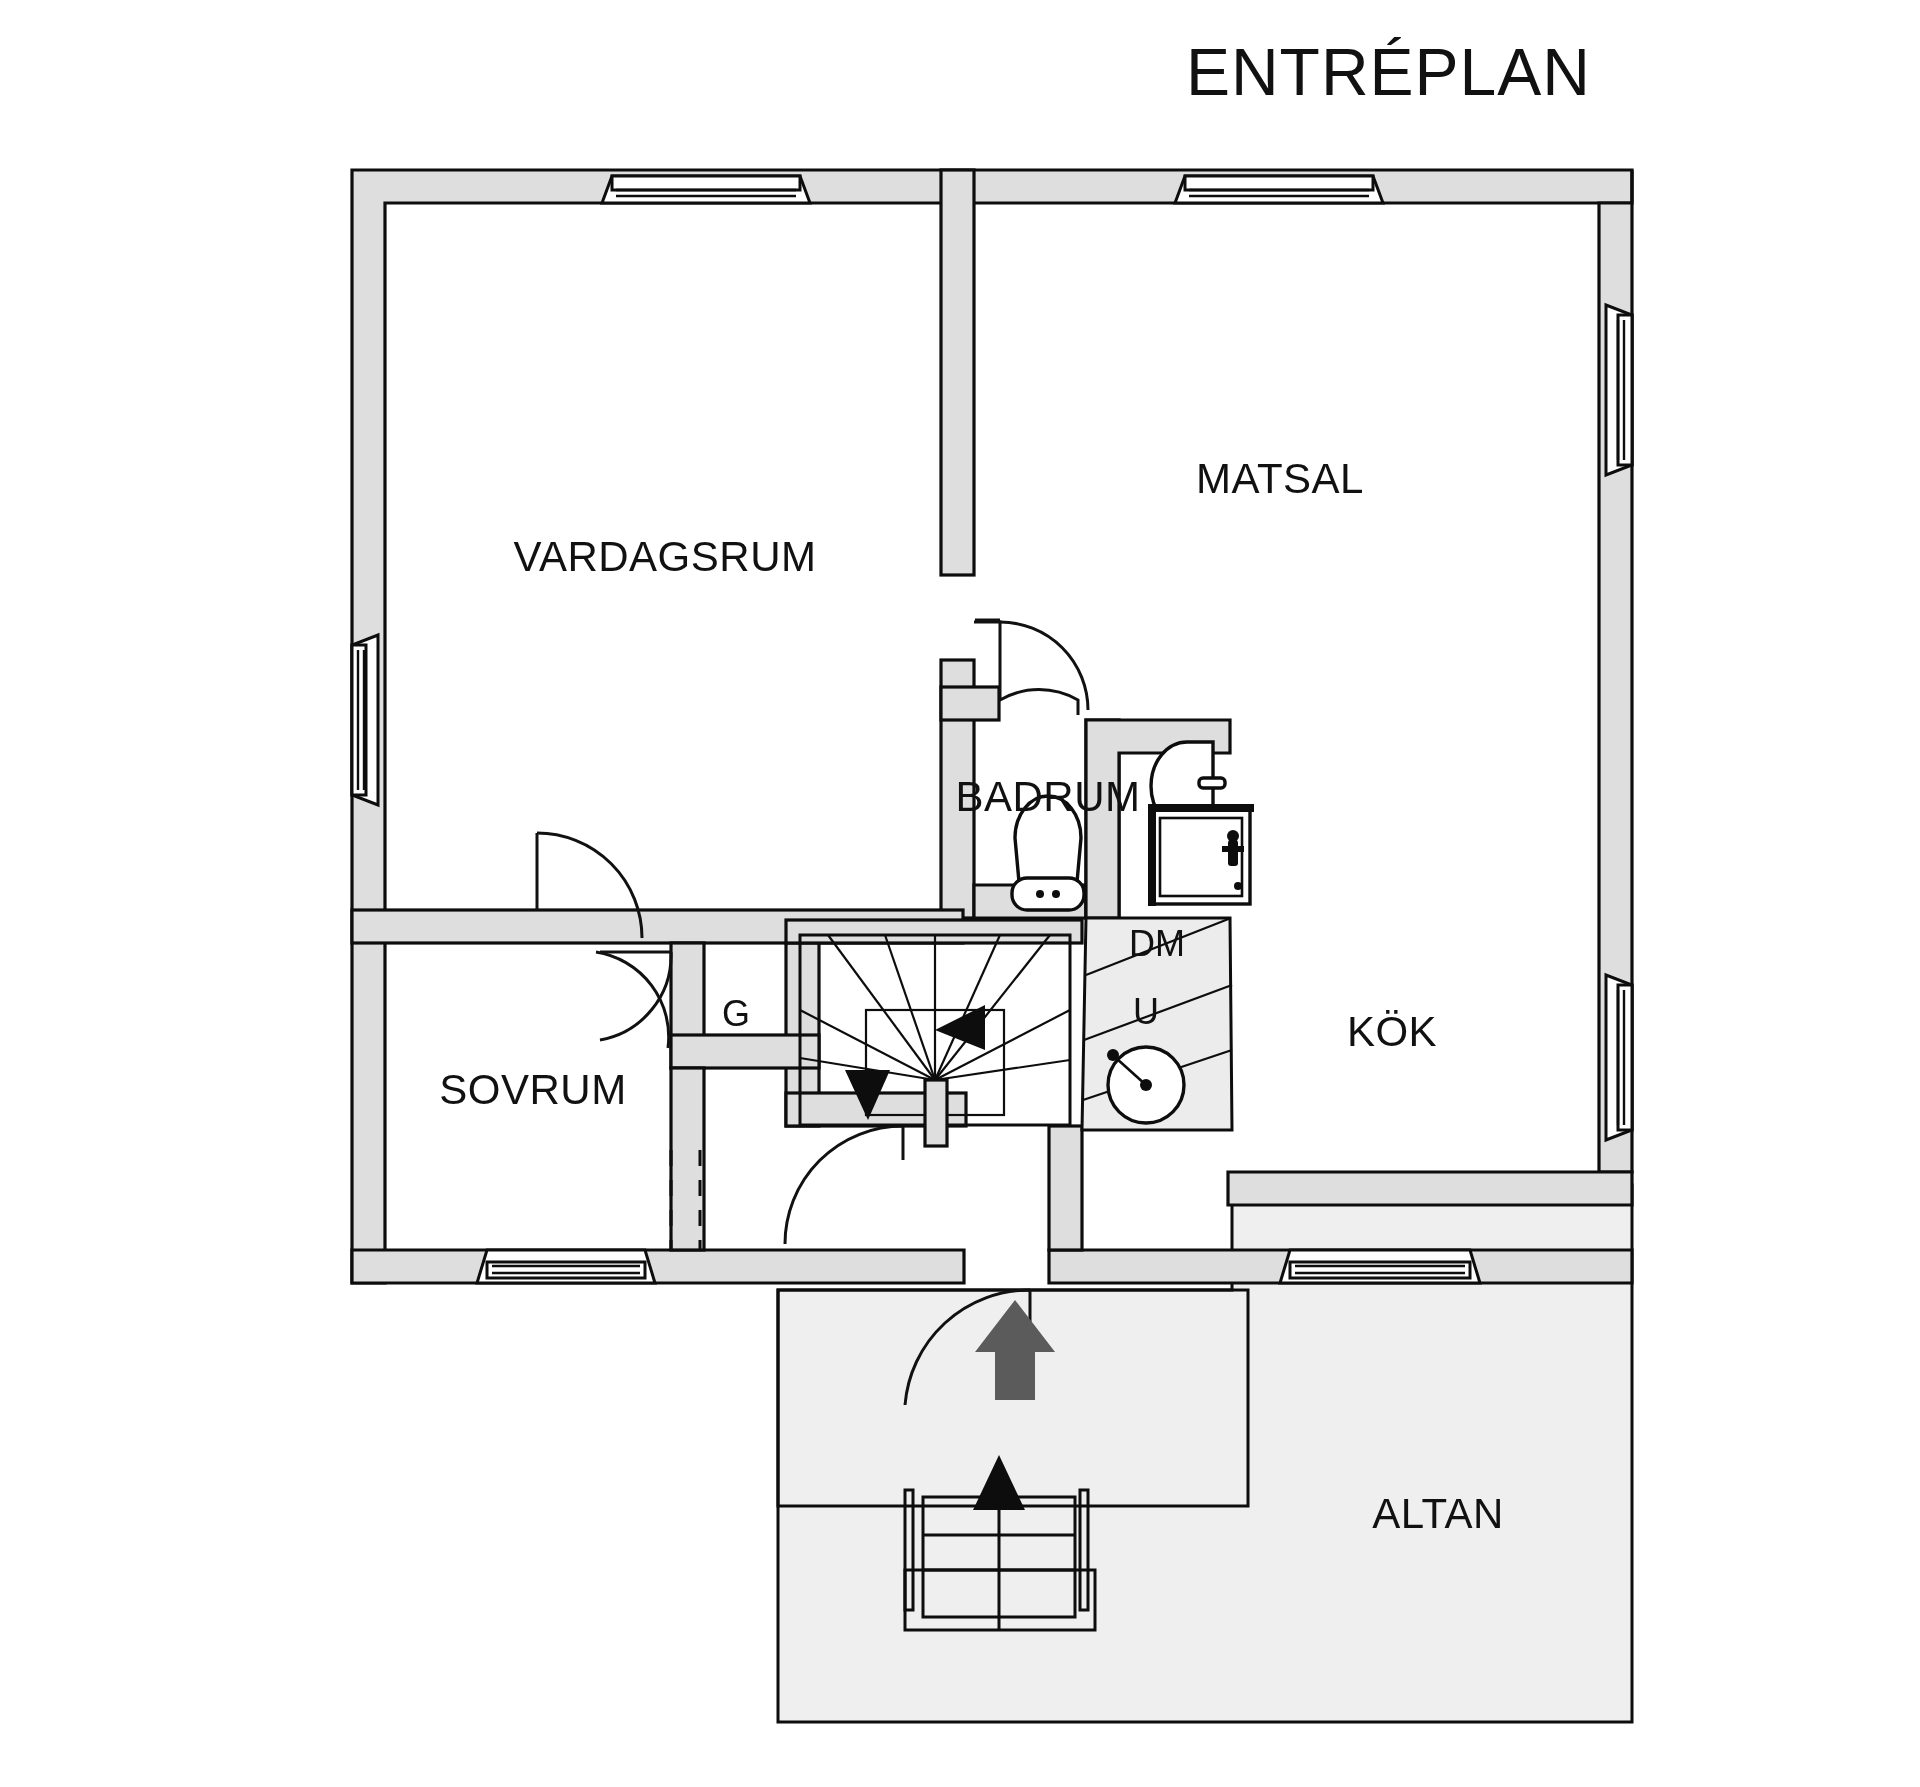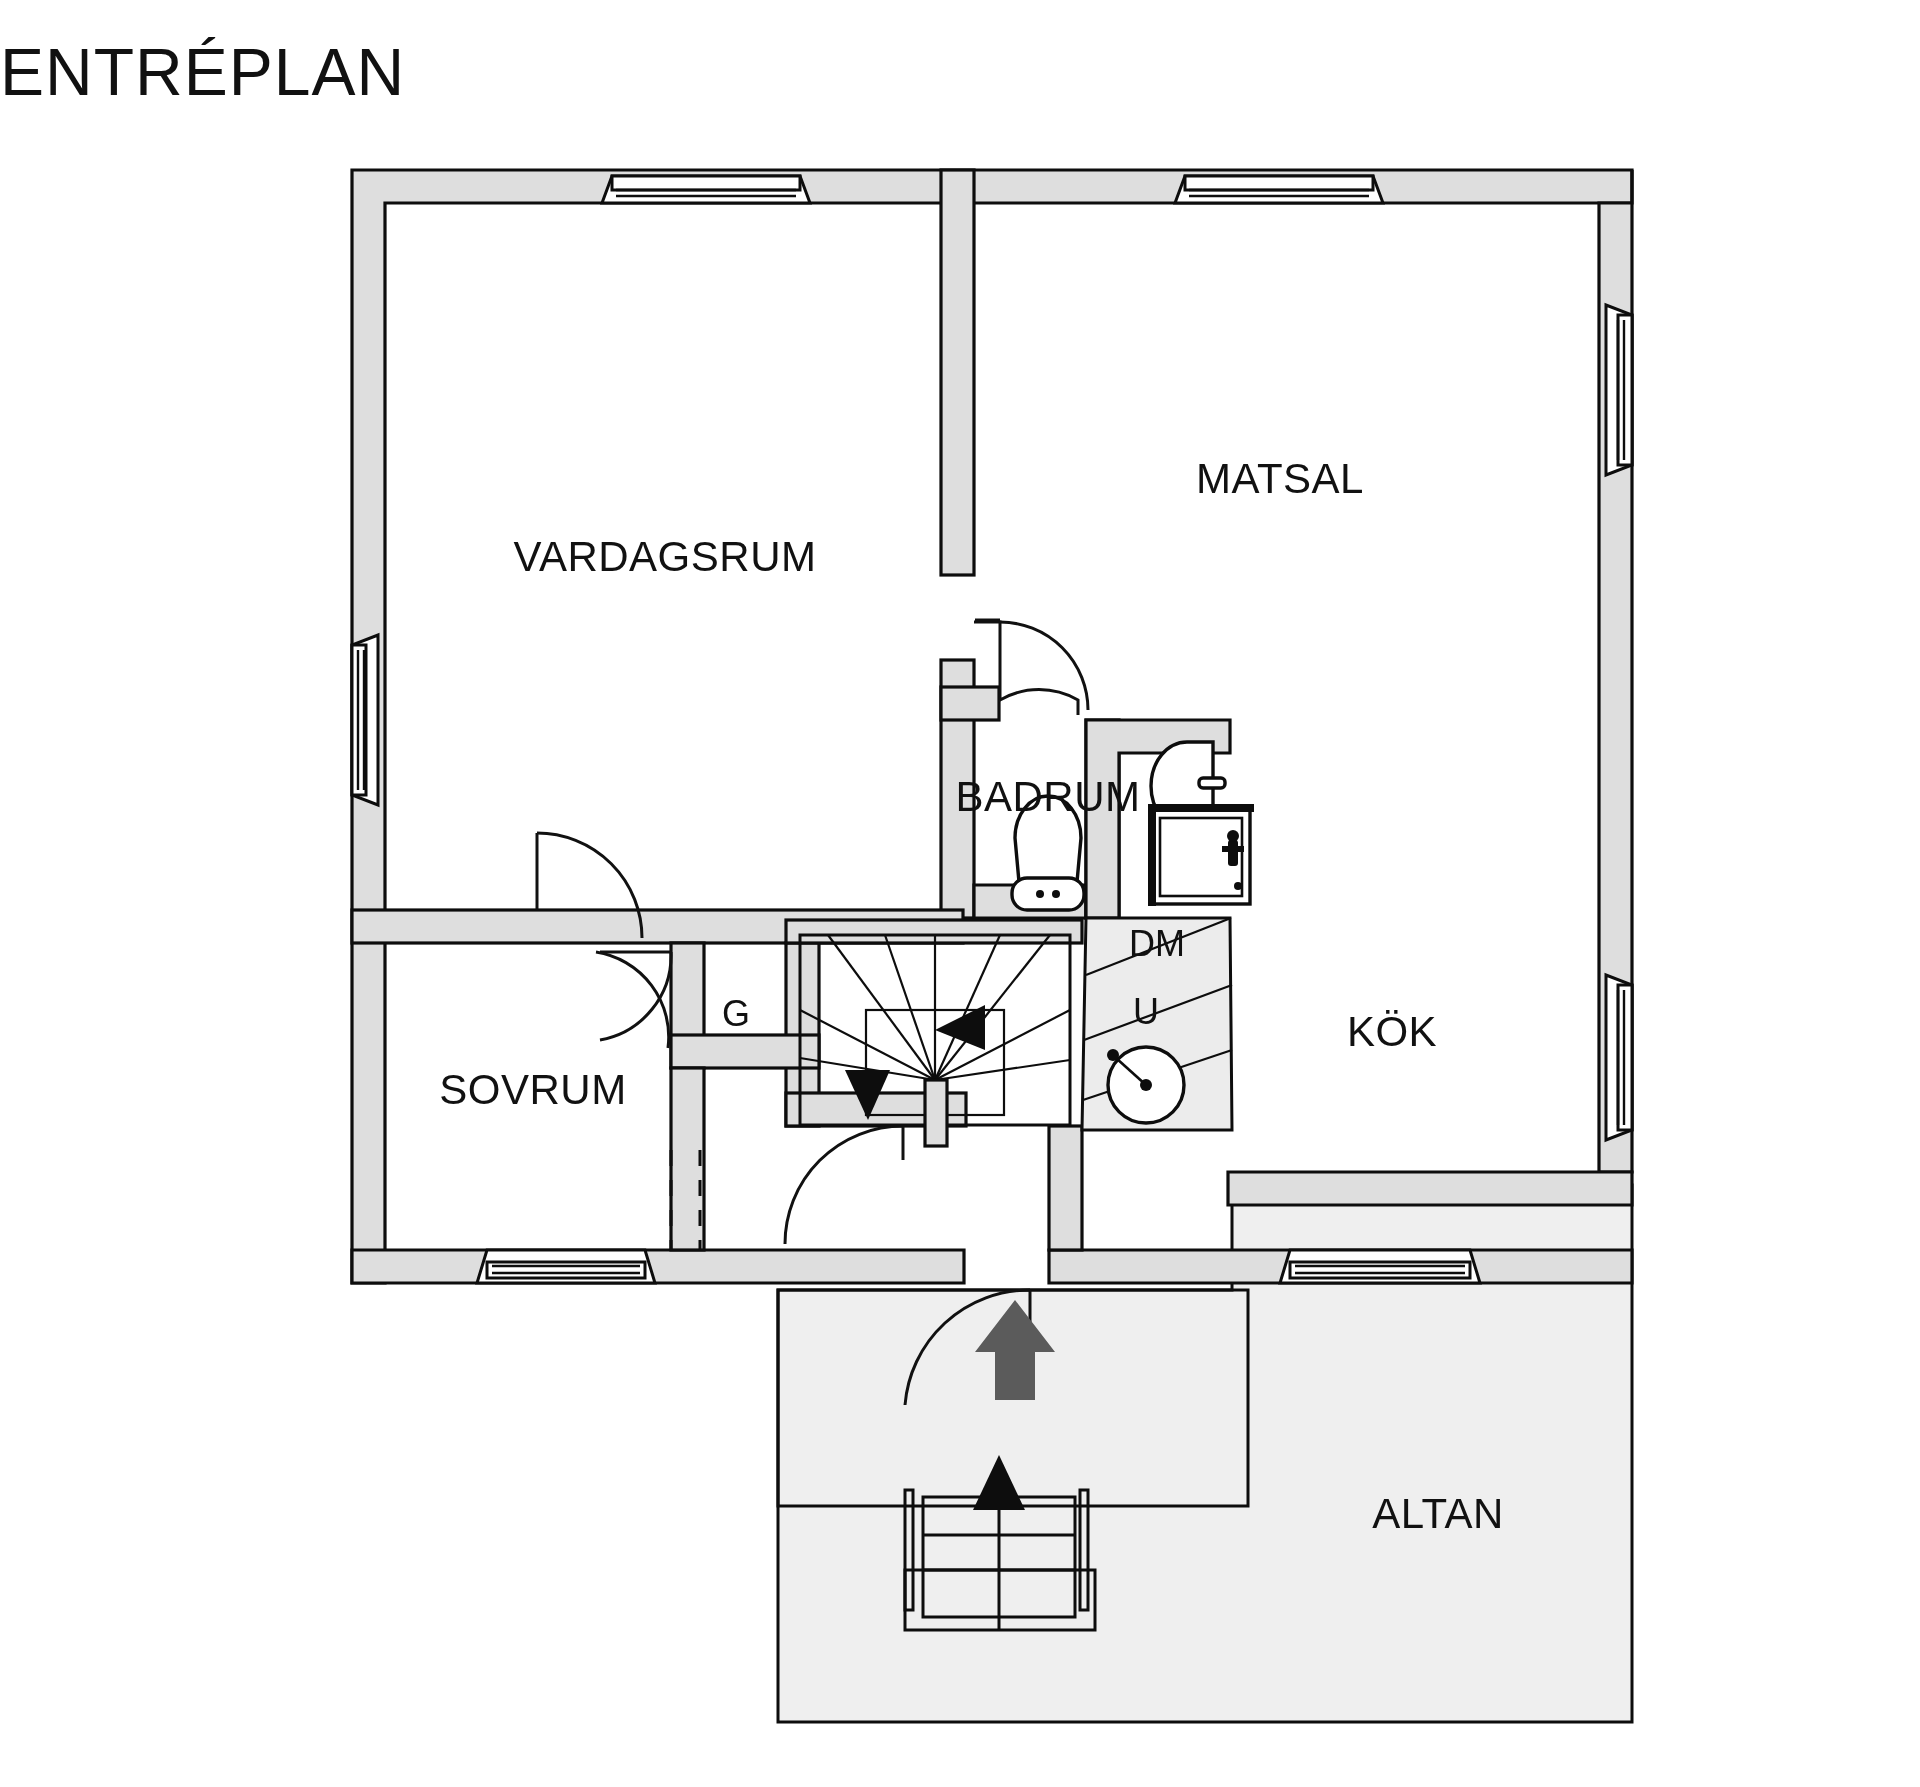--- a/index.html
+++ b/index.html
@@ -5,21 +5,21 @@
   html,body{margin:0;padding:0;background:#ffffff;}
   body{
     width:1920px;height:1787px;
     font-family:"Liberation Sans", sans-serif;
     color:#111111;
     overflow:hidden;
   }
   #plan-root{position:relative;width:1920px;height:1787px;}
   .title{
     position:absolute;left:0;top:34px;width:1591px;
-    text-align:left;
+    text-align:right;
     font-size:66px;
     font-weight:400;
     letter-spacing:1px;
     color:#111111;
   }
   svg.floorplan{position:absolute;left:0;top:0;width:1920px;height:1787px;display:block;}
   .wall{fill:#dedede;stroke:#0d0d0d;stroke-width:3.2;stroke-linejoin:miter;}
   .deckplain{fill:#efefef;stroke:none;}
   .thin{fill:none;stroke:#0d0d0d;stroke-width:3;}
   .thin2{fill:none;stroke:#0d0d0d;stroke-width:2.2;}

